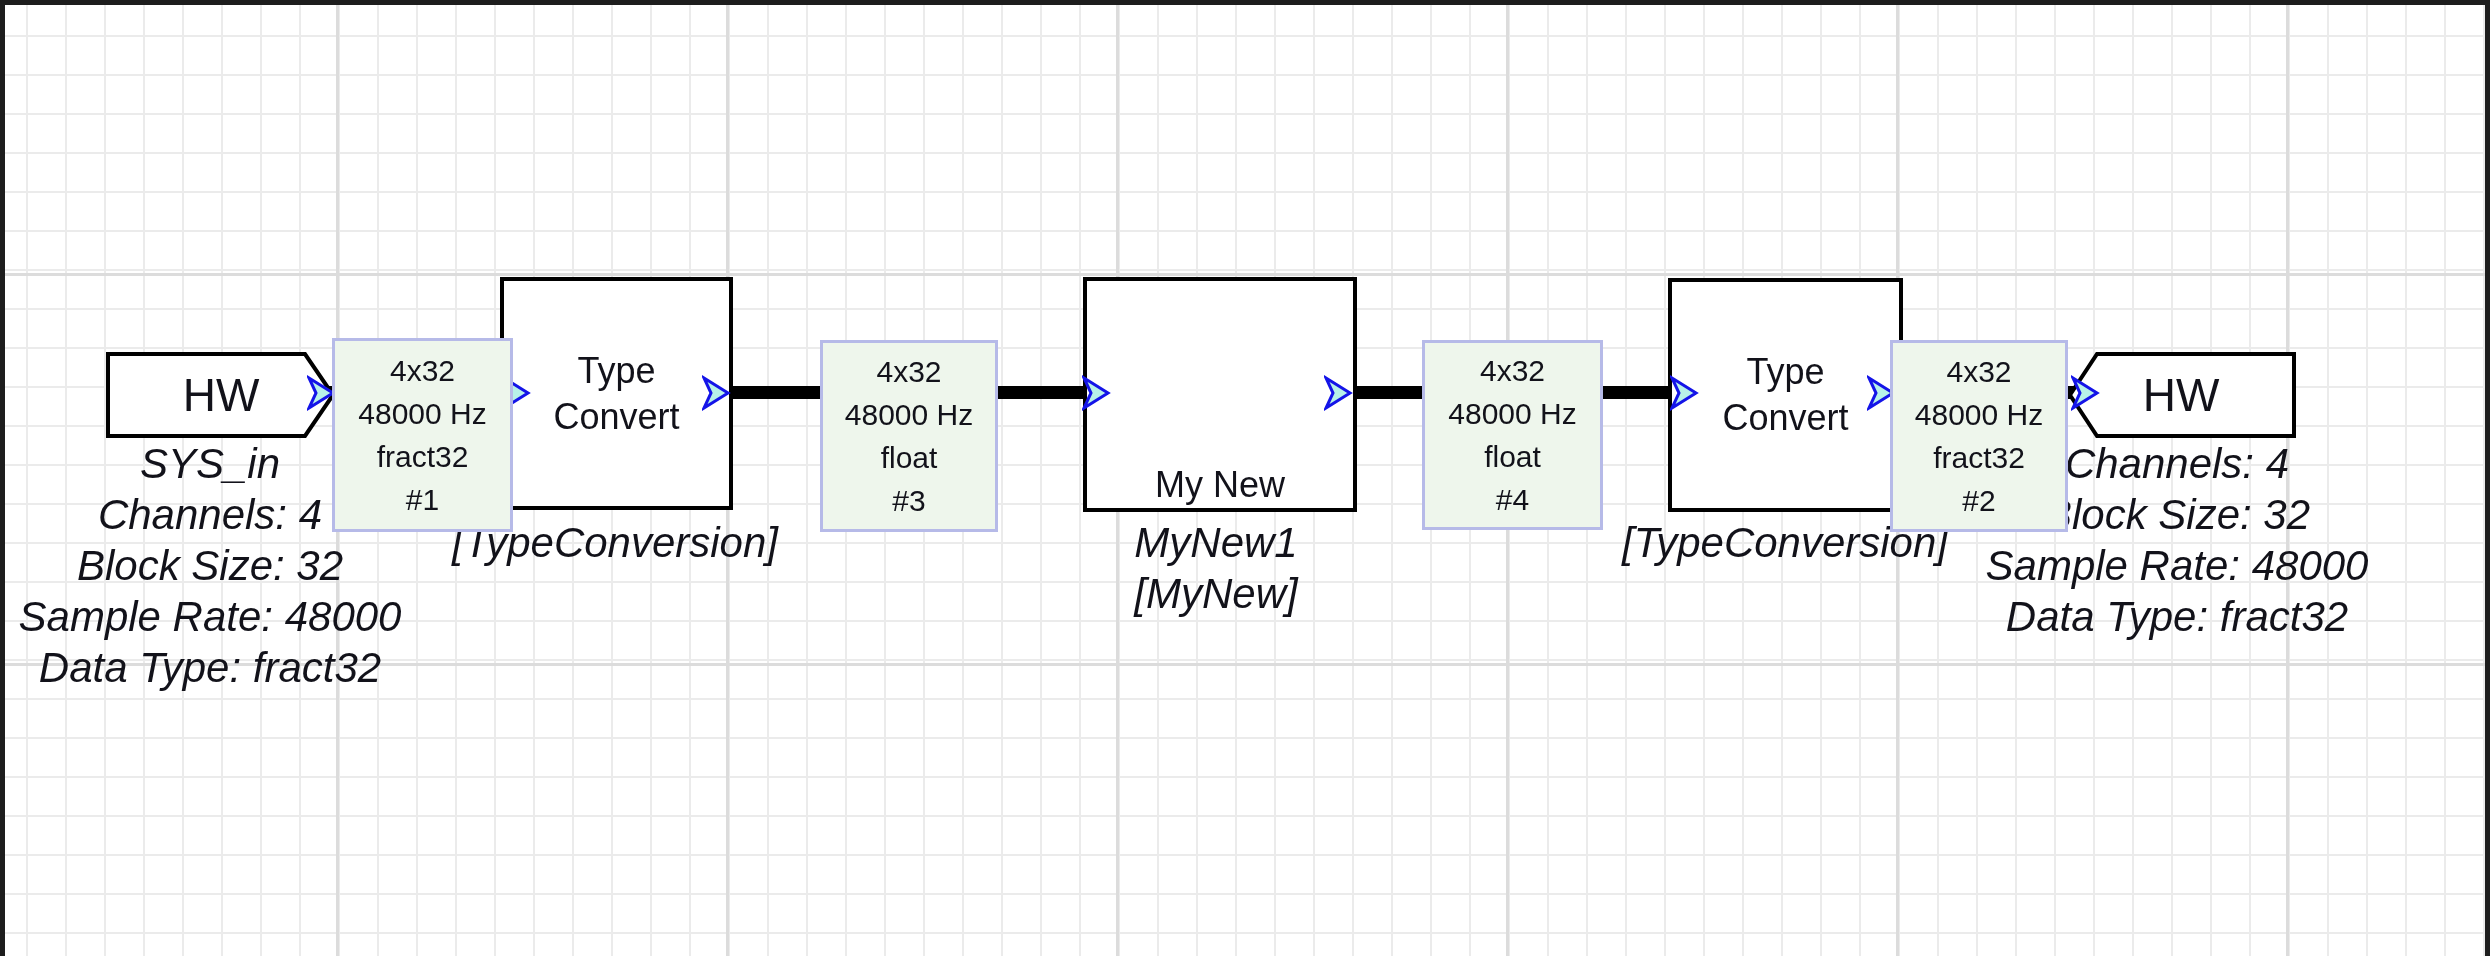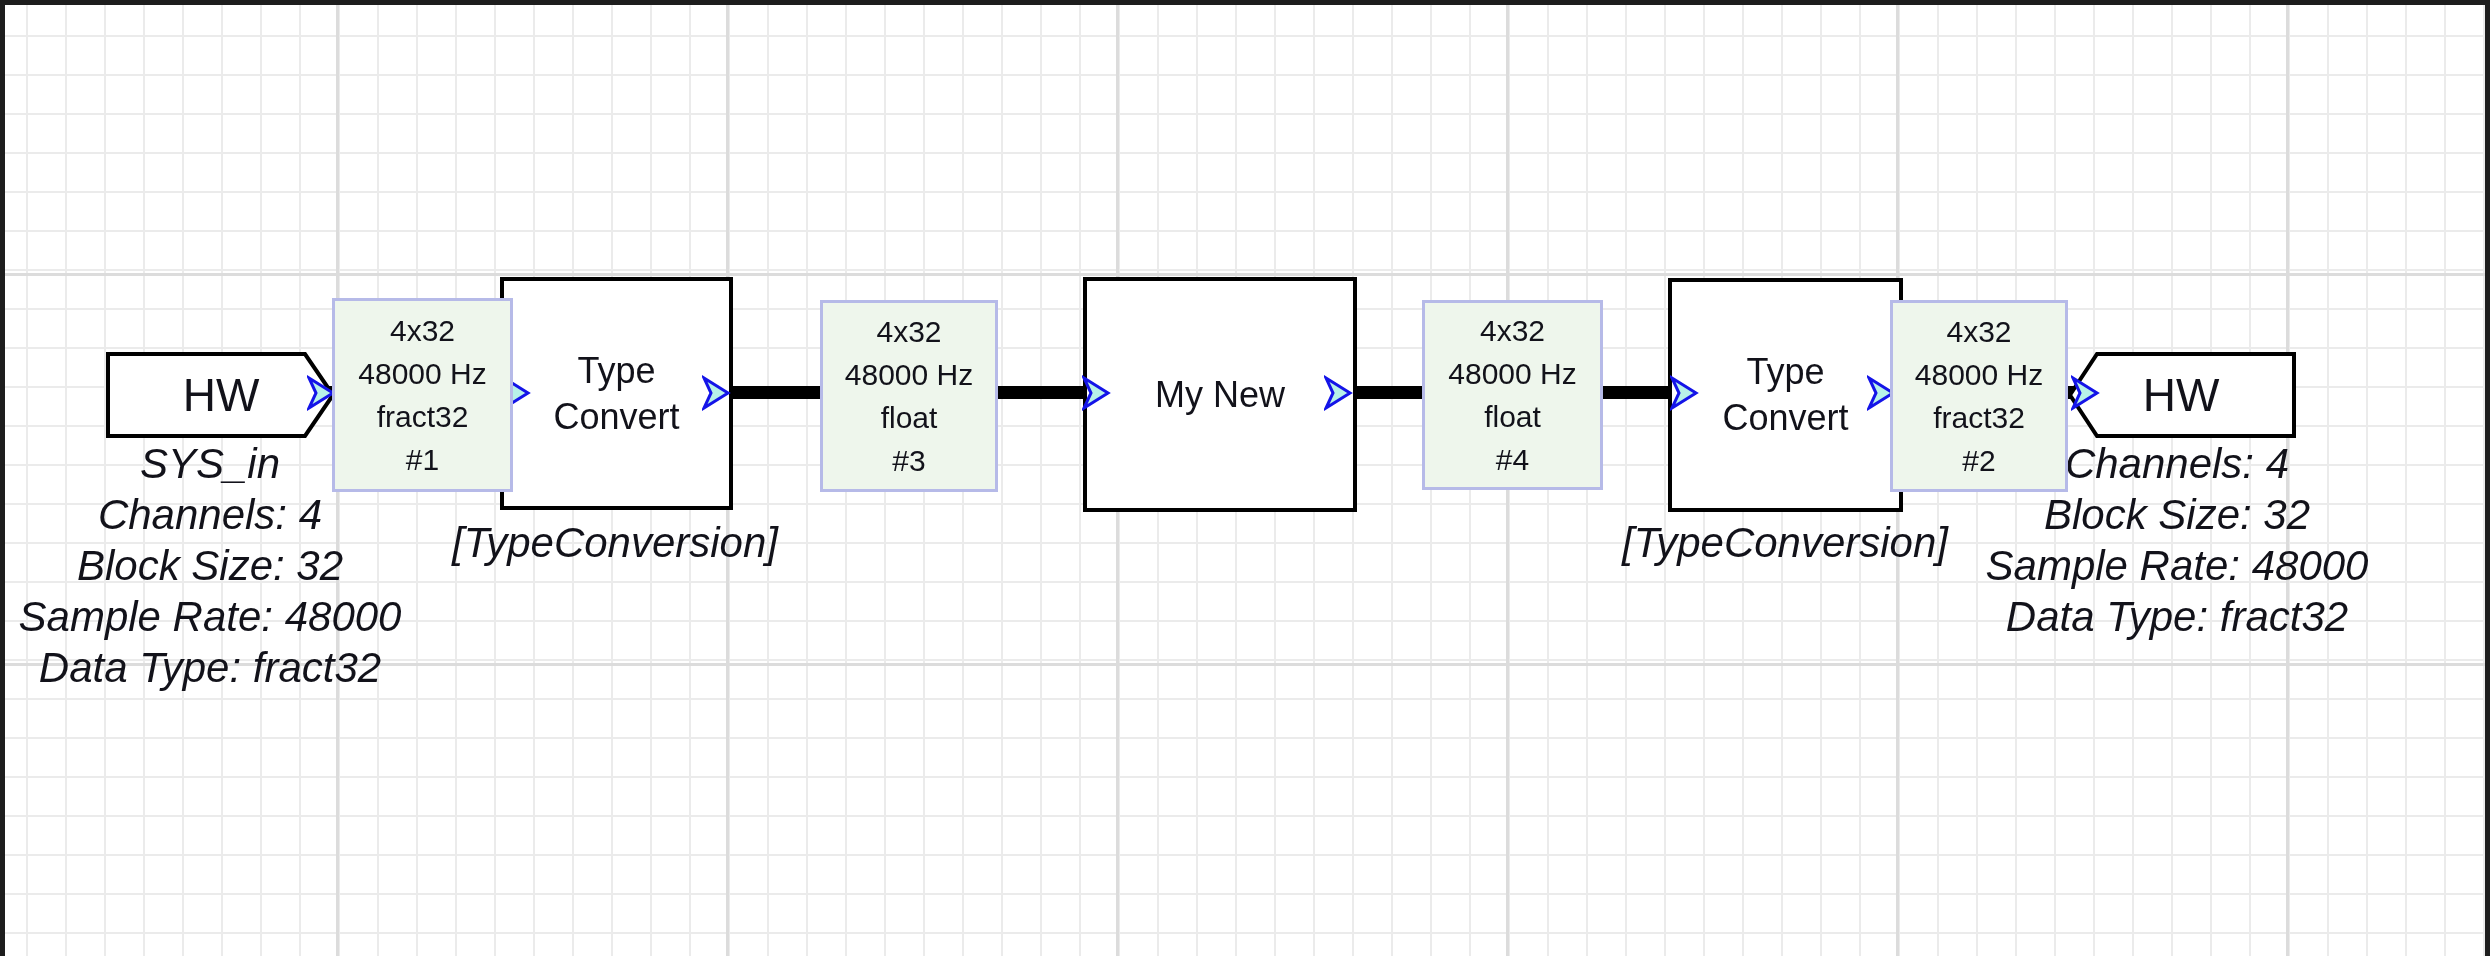--- a/index.html
+++ b/index.html
@@ -30,21 +30,21 @@
   .block-title{font-size:36px;line-height:46px;text-align:center;white-space:nowrap;}
   .hw-shape{position:absolute;z-index:2;}
   .hw-label{
     position:absolute;z-index:3;display:flex;align-items:center;justify-content:center;
     font-size:46px;
   }
   .port{position:absolute;z-index:4;}
   .wirebox{
     position:absolute;z-index:5;background:#eef6ec;border:3px solid #b6bae8;
     box-sizing:border-box;display:flex;flex-direction:column;align-items:center;
-    justify-content:center;font-size:30px;line-height:43px;text-align:center;
+    justify-content:center;font-size:30px;line-height:43px;text-align:center;margin-top:40px;
   }
   .caption{
     position:absolute;z-index:3;transform:translateX(-50%);
     font-size:42px;line-height:51px;text-align:center;white-space:nowrap;font-style:italic;
   }
 </style>
 </head>
 <body>
 
 <div id="canvas">
@@ -59,21 +59,21 @@
   </svg>
   <div class="hw-label" style="left:101px;top:347px;width:230px;height:86px;">HW</div>
 
   <div class="block" style="left:495px;top:272px;width:233px;height:233px;">
     <div class="block-title">
       <div>Type</div>
       <div>Convert</div>
     </div>
   </div>
 
-  <div class="block" style="left:1078px;top:272px;width:274px;height:235px;">
+  <div class="block" style="left:1078px;top:272px;width:274px;height:235px;align-items:flex-end;">
     <div class="block-title">My New</div>
   </div>
 
   <div class="block" style="left:1663px;top:273px;width:235px;height:234px;">
     <div class="block-title">
       <div>Type</div>
       <div>Convert</div>
     </div>
   </div>
 
@@ -137,20 +137,24 @@
     <div>Channels: 4</div>
     <div>Block Size: 32</div>
     <div>Sample Rate: 48000</div>
     <div>Data Type: fract32</div>
   </div>
 
   <div class="caption" style="left:610px;top:512px;">
     <div>[TypeConversion]</div>
   </div>
 
+  <div class="caption" style="left:1211px;top:512px;">
+    <div>MyNew1</div>
+    <div>[MyNew]</div>
+  </div>
 
   <div class="caption" style="left:1780px;top:512px;">
     <div>[TypeConversion]</div>
   </div>
 
   <div class="caption" style="left:2172px;top:433px;">
     <div>Channels: 4</div>
     <div>Block Size: 32</div>
     <div>Sample Rate: 48000</div>
     <div>Data Type: fract32</div>

